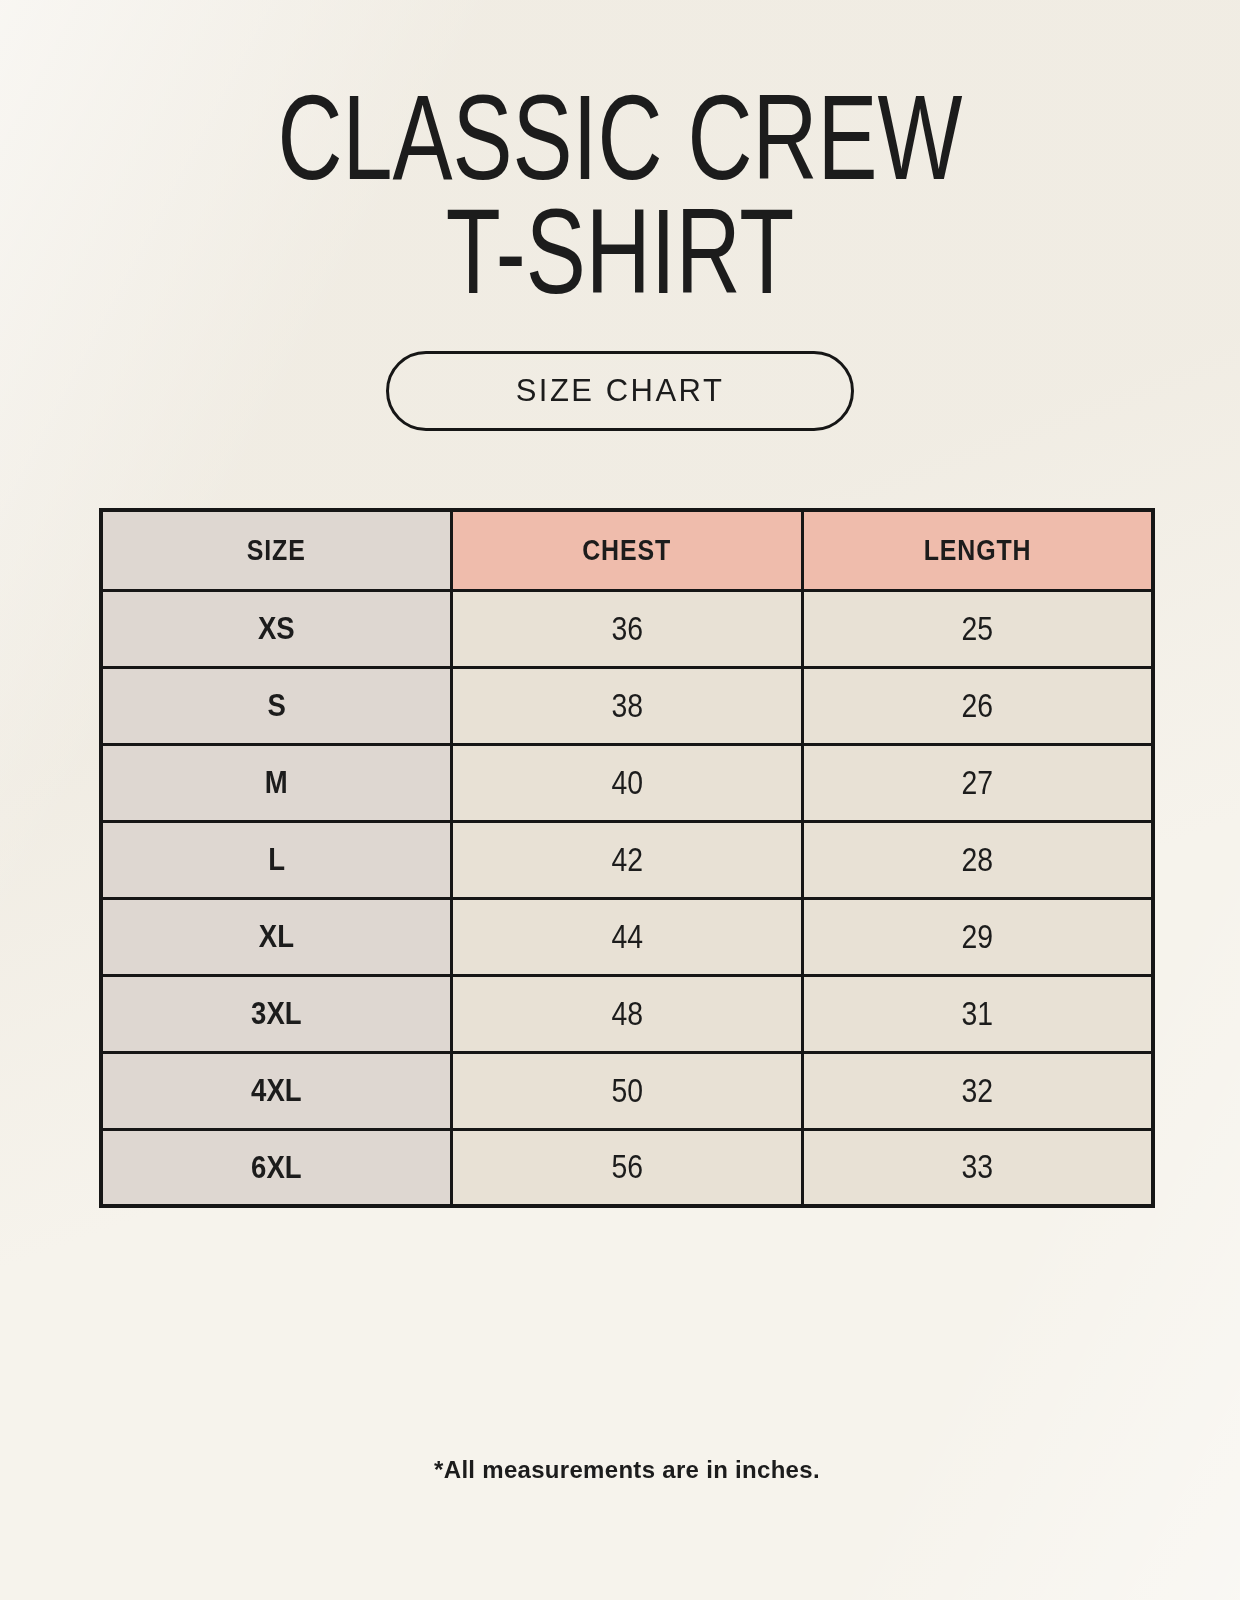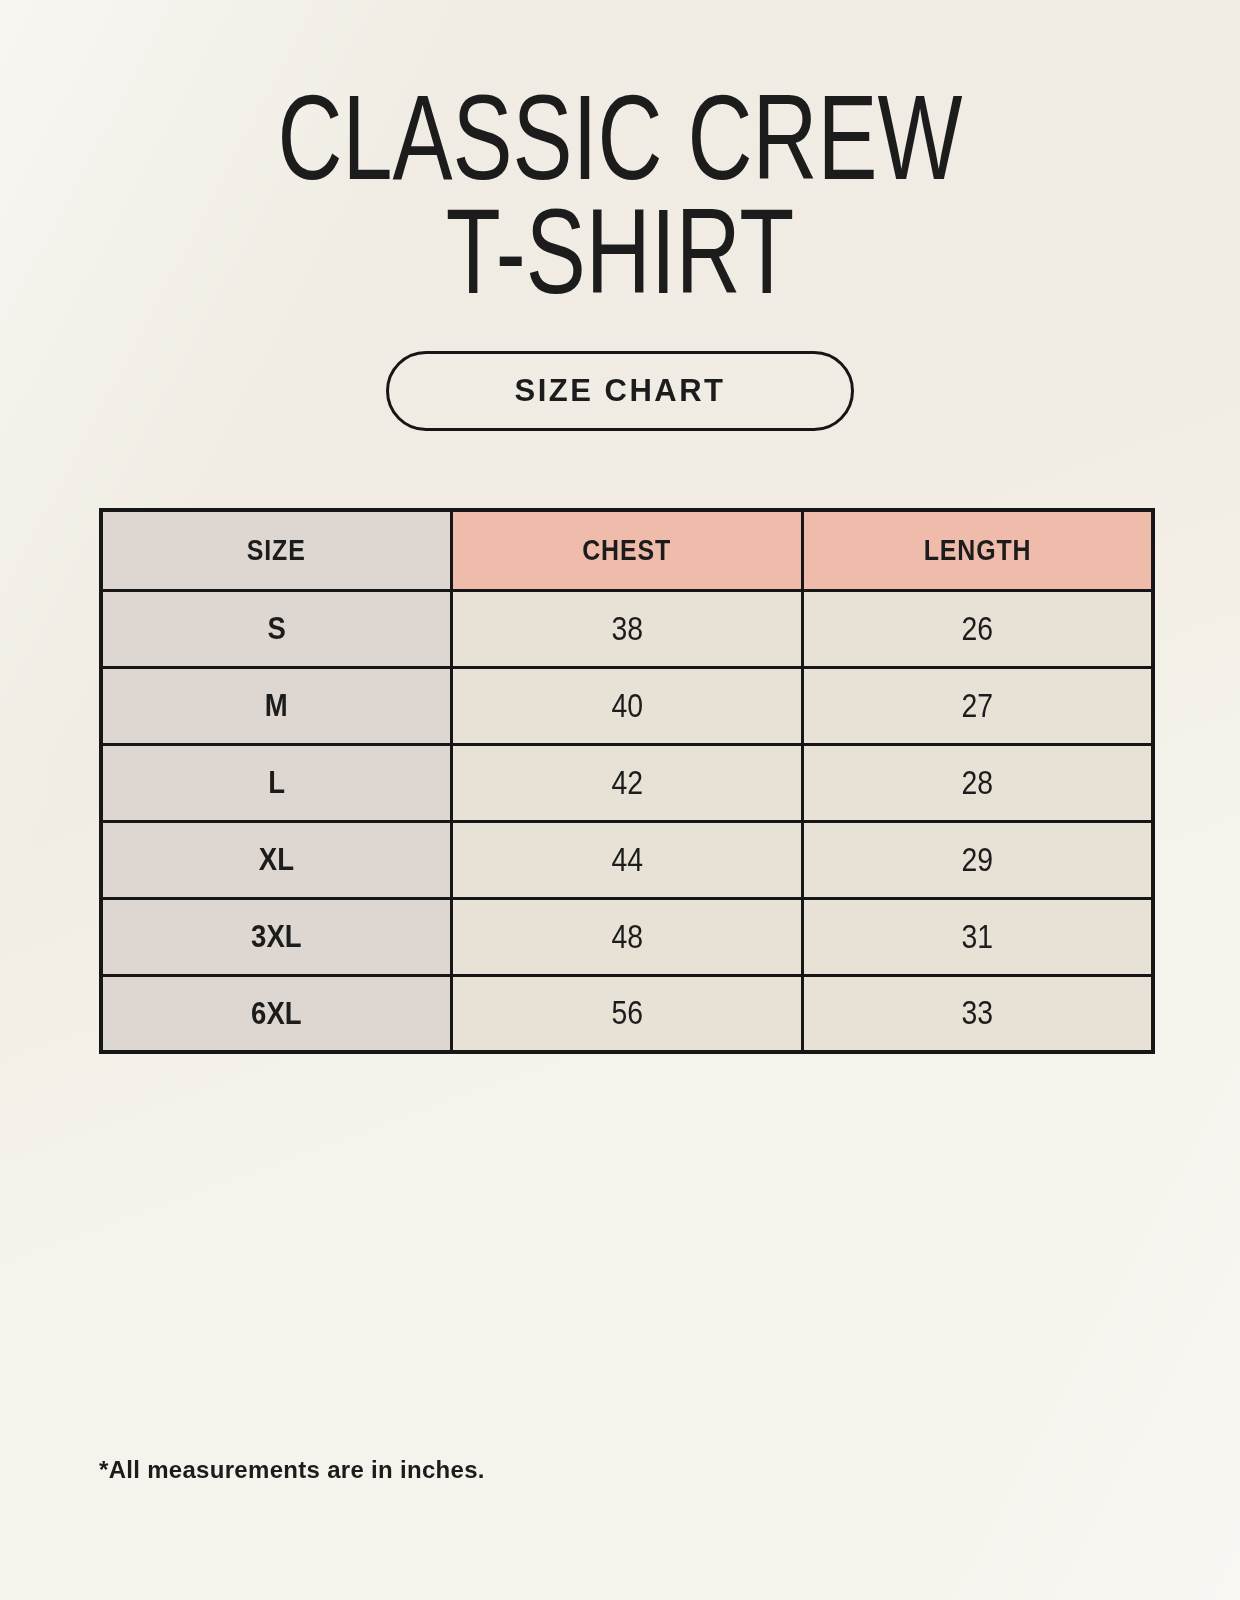--- a/index.html
+++ b/index.html
@@ -47,21 +47,21 @@
     transform: translateX(-50%);
     width: 468px;
     height: 80px;
     border: 3px solid var(--table-border);
     border-radius: 42px;
     background: transparent;
     display: flex;
     align-items: center;
     justify-content: center;
     font-size: 31px;
-    font-weight: 700;
+    font-weight: 400;
     letter-spacing: 2.5px;
     color: var(--text);
     cursor: pointer;
   }
   table.size-table {
     position: absolute;
     top: 508px;
     left: 99px;
     width: 1056px;
     border-collapse: collapse;
@@ -85,21 +85,21 @@
   .c-size { background: var(--size-column); }
   .c-accent { background: var(--accent-header); }
   .c-val { background: var(--value-cell); font-size: 33px; font-weight: 400; }
   .size-table tbody th.c-size { font-size: 32px; font-weight: 700; }
   .cond { display: inline-block; transform: scaleX(0.86); transform-origin: center; white-space: nowrap; }
   .footnote {
     position: absolute;
     top: 1456px;
     left: 99px;
     width: 1056px;
-    text-align: left;
+    text-align: center;
     font-size: 24px;
     font-weight: 700;
     letter-spacing: 0.3px;
     color: var(--text);
   }
 </style>
 </head>
 <body>
 
 <div>
@@ -119,20 +119,31 @@
         <th class="c-accent">
           <span class="cond">CHEST</span>
         </th>
         <th class="c-accent">
           <span class="cond">LENGTH</span>
         </th>
       </tr>
     </thead>
     <tbody>
 
+        <tr>
+          <th class="c-size">
+            <span class="cond">XS</span>
+          </th>
+          <td class="c-val">
+            <span class="cond">36</span>
+          </td>
+          <td class="c-val">
+            <span class="cond">25</span>
+          </td>
+        </tr>
 
         <tr>
           <th class="c-size">
             <span class="cond">S</span>
           </th>
           <td class="c-val">
             <span class="cond">38</span>
           </td>
           <td class="c-val">
             <span class="cond">26</span>
@@ -181,20 +192,31 @@
             <span class="cond">3XL</span>
           </th>
           <td class="c-val">
             <span class="cond">48</span>
           </td>
           <td class="c-val">
             <span class="cond">31</span>
           </td>
         </tr>
 
+        <tr>
+          <th class="c-size">
+            <span class="cond">4XL</span>
+          </th>
+          <td class="c-val">
+            <span class="cond">50</span>
+          </td>
+          <td class="c-val">
+            <span class="cond">32</span>
+          </td>
+        </tr>
 
 
         <tr>
           <th class="c-size">
             <span class="cond">6XL</span>
           </th>
           <td class="c-val">
             <span class="cond">56</span>
           </td>
           <td class="c-val">

